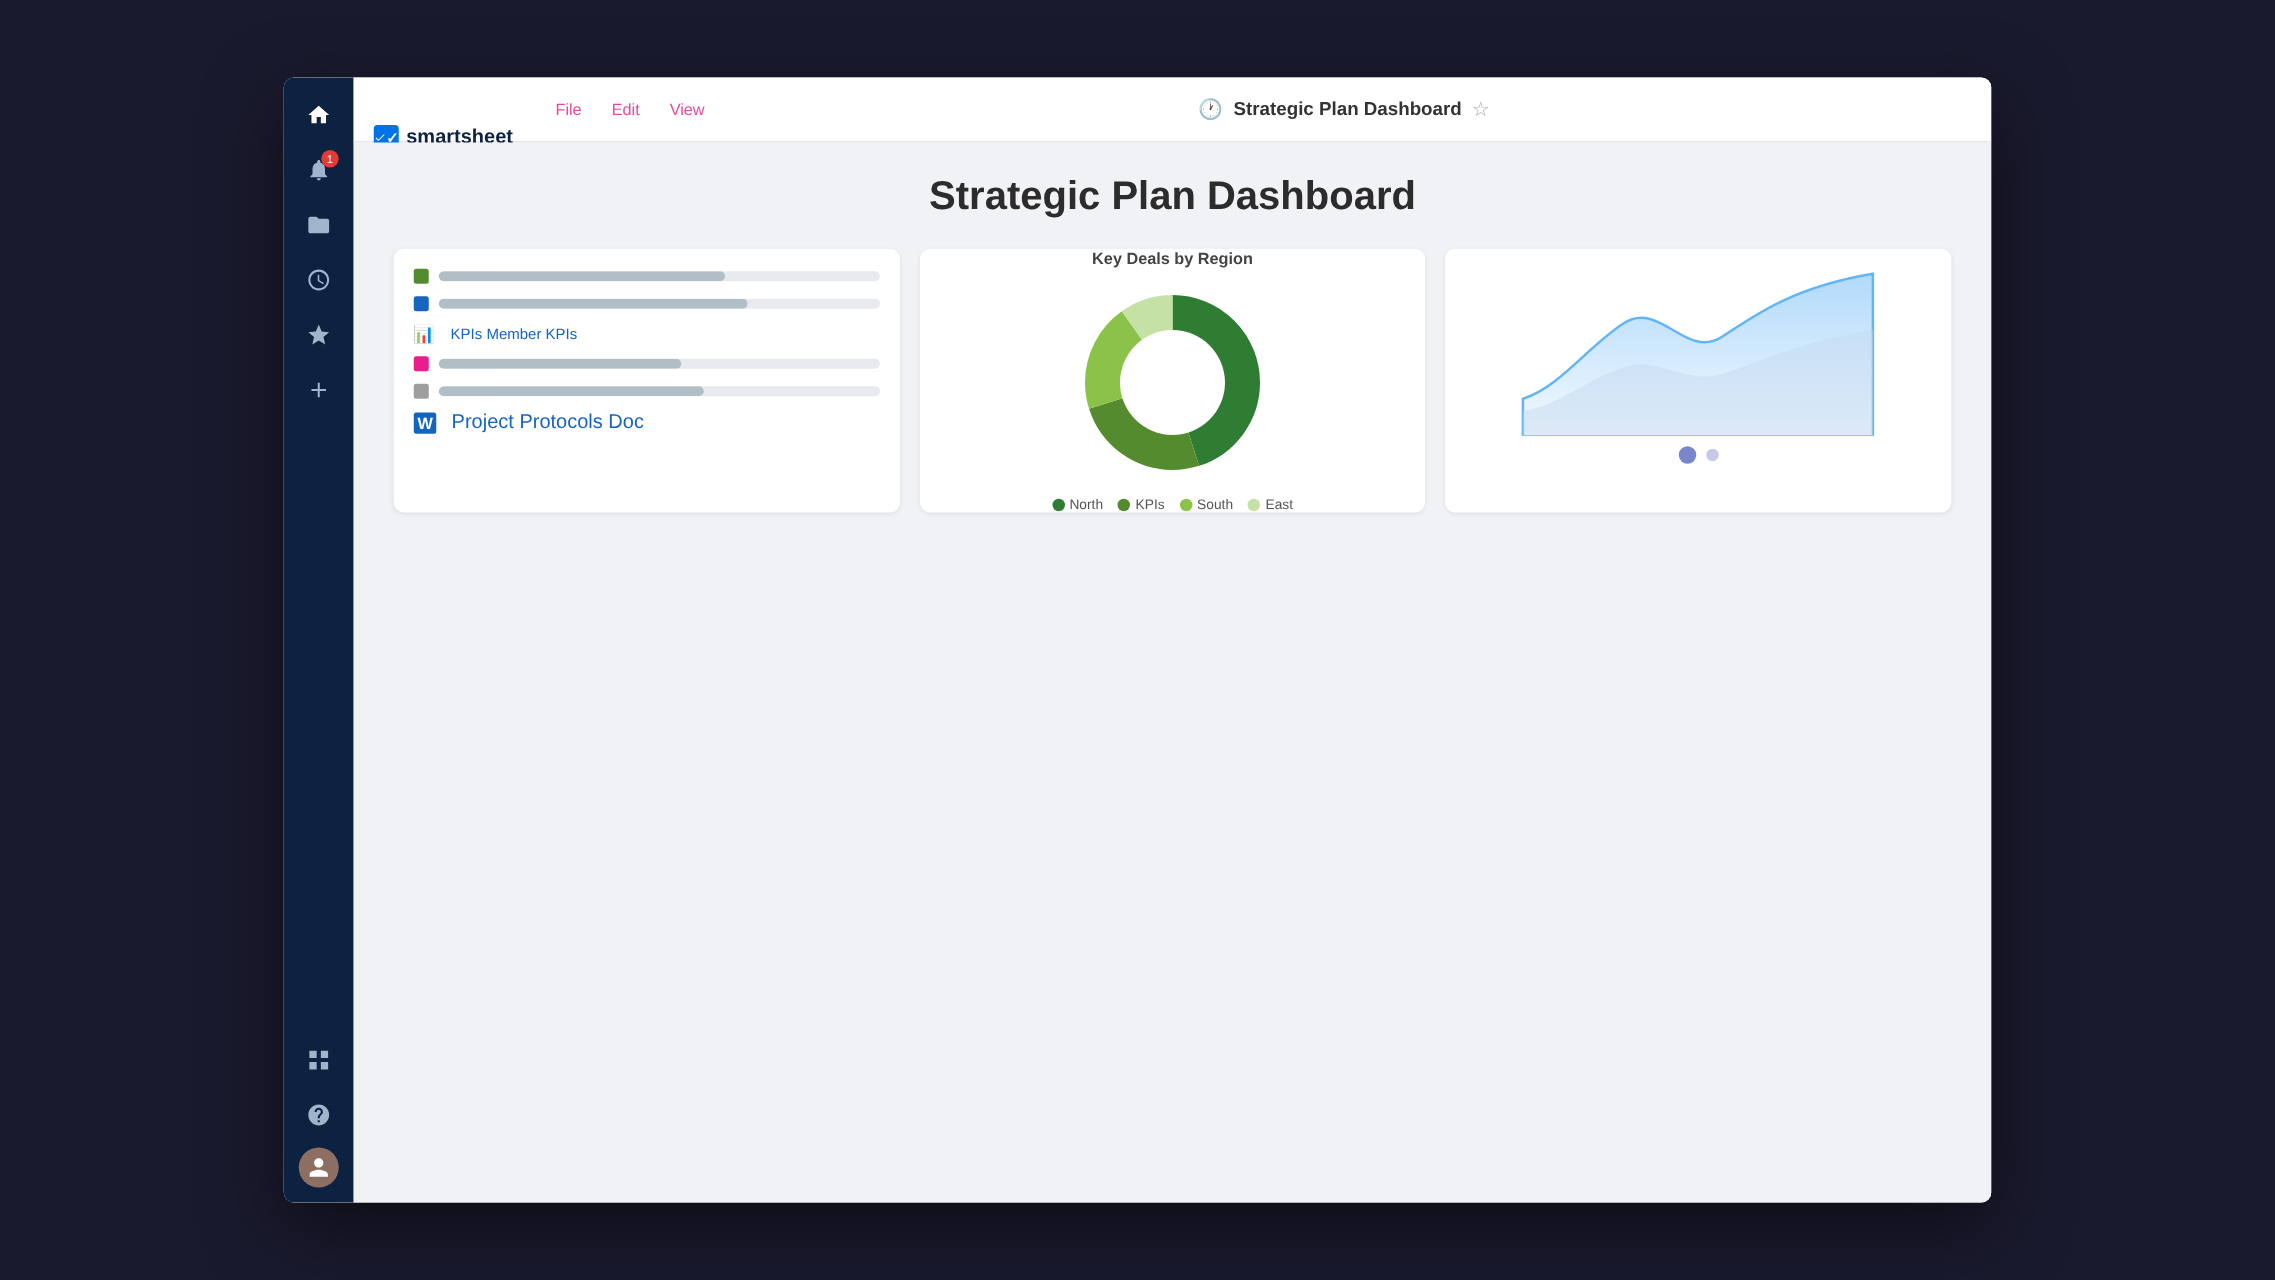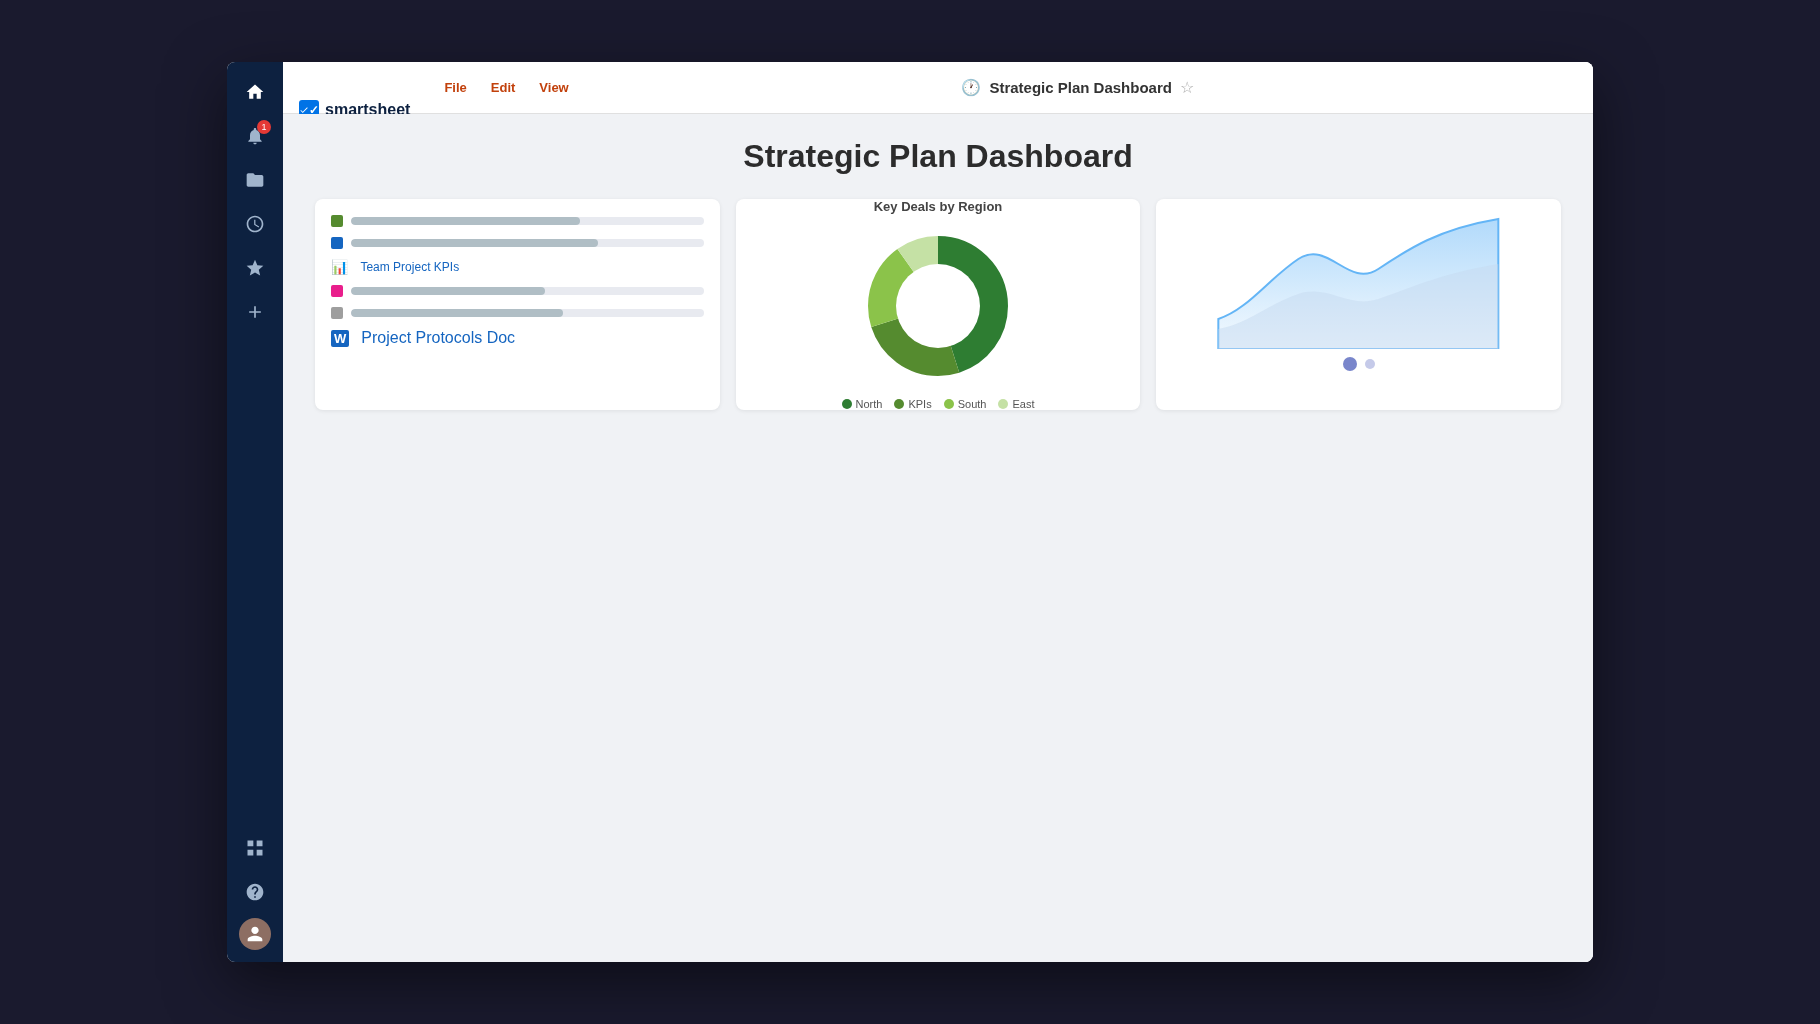--- a/index.html
+++ b/index.html
@@ -18,21 +18,21 @@
     
     .main-content { flex: 1; display: flex; flex-direction: column; background: #fff; }
 
     
     .topbar { height: 52px; background: #fff; border-bottom: 1px solid #e0e0e0; display: flex; align-items: center; padding: 0 16px; gap: 0; }
     .topbar-logo { display: flex; align-items: center; gap: 6px; margin-right: 24px; margin-top: 44px; }
     .logo-icon { width: 20px; height: 20px; background: #0073e6; border-radius: 3px; display: flex; align-items: center; justify-content: center; }
     .logo-icon::after { content: '✓'; color: #fff; font-size: 12px; font-weight: bold; }
     .logo-text { font-size: 16px; font-weight: 600; color: #0d2140; }
     .topbar-menu { display: flex; gap: 4px; }
-    .topbar-menu-item { padding: 6px 10px; font-size: 13px; color: #c2410c; cursor: pointer; border-radius: 4px; font-weight: bold; }
+    .topbar-menu-item { padding: 6px 10px; font-size: 13px; color: #ec4899; cursor: pointer; border-radius: 4px; }
     .topbar-center { flex: 1; display: flex; align-items: center; justify-content: center; gap: 8px; }
     .topbar-title { font-size: 15px; font-weight: 600; color: #333; }
     .topbar-star { color: #aaa; font-size: 16px; cursor: pointer; }
     .topbar-actions { display: flex; align-items: center; gap: 10px; }
     .topbar-action-icon { width: 32px; height: 32px; display: flex; align-items: center; justify-content: center; color: #555; font-size: 16px; cursor: pointer; border-radius: 4px; }
     .search-box { display: flex; align-items: center; gap: 6px; border: 1px solid #ddd; border-radius: 6px; padding: 5px 10px; background: #fafafa; width: 180px; }
     .search-box input { border: none; background: transparent; font-size: 13px; outline: none; width: 100%; color: #555; }
     .share-btn { background: #1565c0; color: #fff; border: none; border-radius: 6px; padding: 7px 14px; font-size: 13px; font-weight: 500; cursor: pointer; display: flex; align-items: center; gap: 6px; }
 
     
@@ -153,21 +153,21 @@
               </div>
             </div>
             <div class="panel-row">
               <div class="panel-color-box" style="background:#1565c0;"></div>
               <div class="panel-bar-container">
                 <div class="panel-bar" style="width:70%;background:#b0bec5;"></div>
               </div>
             </div>
             <div class="panel-row" style="cursor:pointer;">
               <span style="font-size:14px;margin-right:4px;">📊</span>
-              <span style="font-size:12px;color:#1565c0;">Team Project KPIs</span>
+              <span style="font-size:12px;color:#1565c0;">KPIs Member KPIs</span>
             </div>
             <div class="panel-row">
               <div class="panel-color-box" style="background:#e91e8c;"></div>
               <div class="panel-bar-container">
                 <div class="panel-bar" style="width:55%;background:#b0bec5;"></div>
               </div>
             </div>
             <div class="panel-row">
               <div class="panel-color-box" style="background:#9e9e9e;"></div>
               <div class="panel-bar-container">

